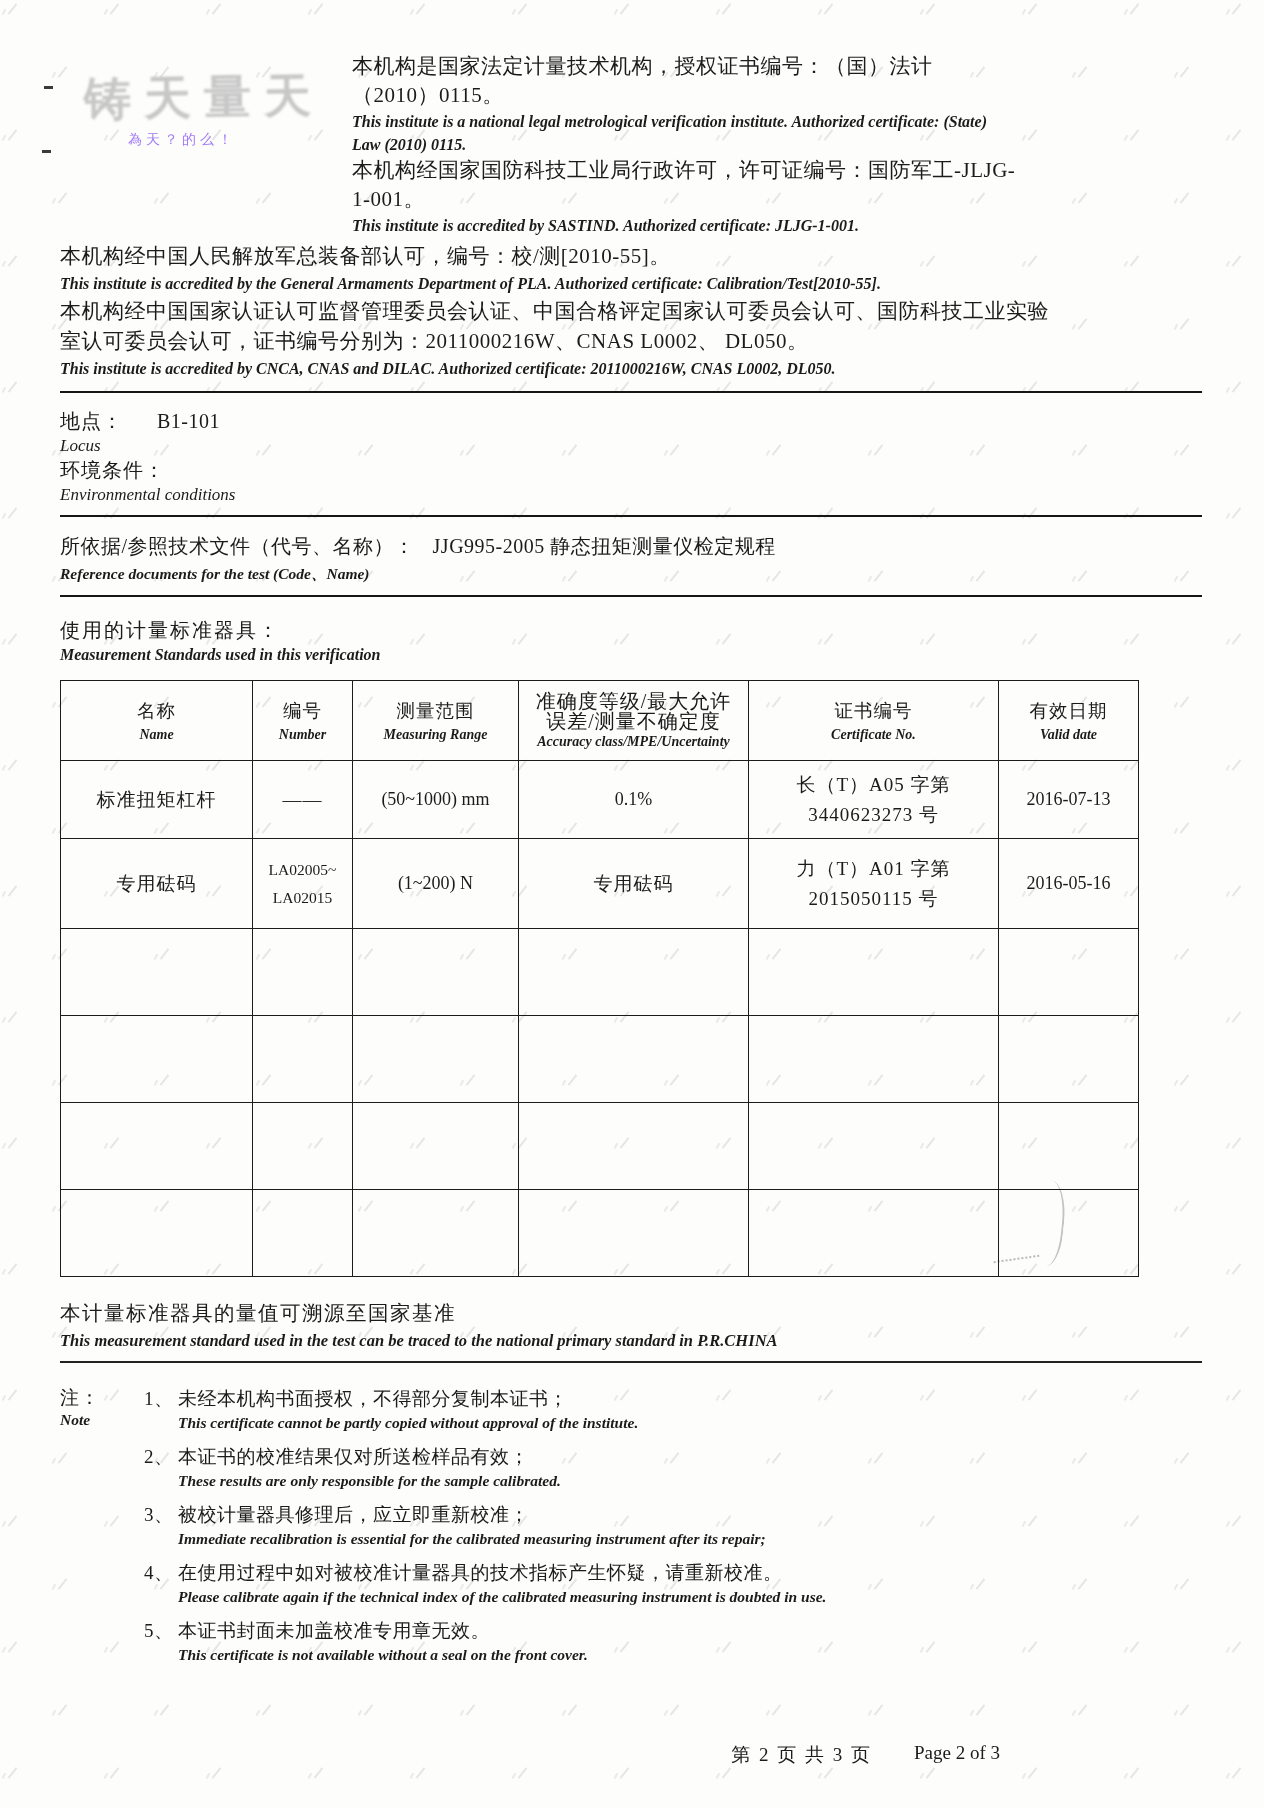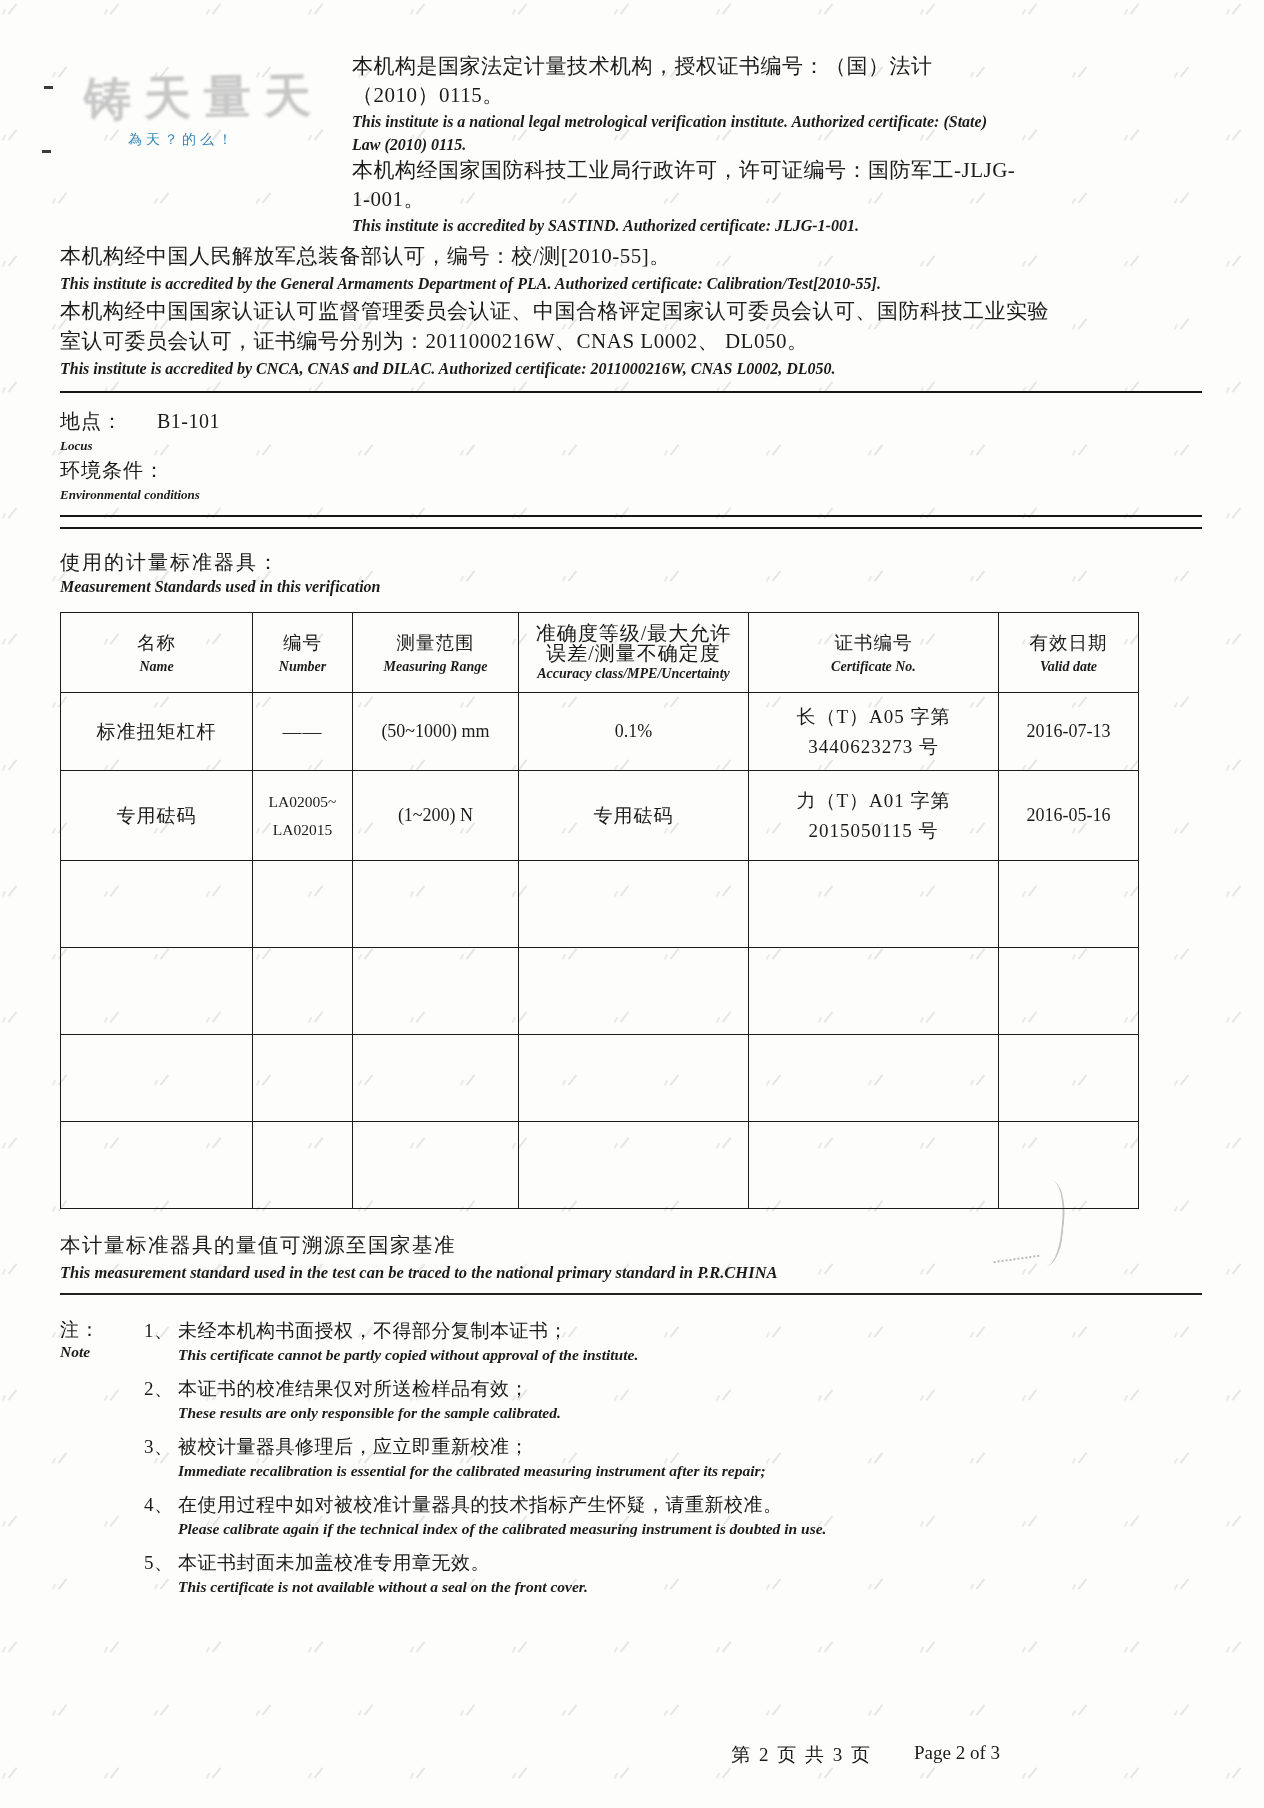--- a/index.html
+++ b/index.html
@@ -46,38 +46,38 @@
   
   .intro-row { display:flex; margin-top:18px; }
   .stamp-box { width:292px; position:relative; flex:none; }
   .stamp-main {
     font-size:47px; font-weight:700; letter-spacing:13px;
     color:#b5b5b5; filter:blur(1.2px); opacity:.75;
     margin-top:14px; margin-left:24px; white-space:nowrap;
     transform:rotate(-1deg);
   }
   .stamp-sub {
-    font-size:14px; color:#0369a1; filter:blur(.6px); opacity:.8;
+    font-size:14px; color:#8b5cf6; filter:blur(.6px); opacity:.8;
     margin-left:68px; margin-top:2px; letter-spacing:4px;
   }
   .intro-text { width:664px; }
   .zh-line   { font-size:21px; line-height:29px; letter-spacing:.5px; }
   .en-line   { font-size:16px;  line-height:23px; font-style:italic; font-weight:600; }
   .full-paras { margin-top:4px; width:1004px; }
   .full-paras .zh-line { line-height:30px; }
   .full-paras .en-line { line-height:25px; }
 
   .rule  { border:none; border-top:2.5px solid #161616; margin:10px 0 0 0; width:1142px; }
   .rule-thin { border:none; border-top:2px solid #222; margin:10px 0 0 0; width:1142px; }
 
   
   .locus-block { margin-top:14px; }
   .pair-zh { font-size:20px; line-height:28px; letter-spacing:1px; }
   .pair-zh .val { margin-left:34px; letter-spacing:.5px; }
-  .pair-en { font-size:13px; line-height:21px; font-style:italic; font-weight:700; }
+  .pair-en { font-size:17px; line-height:21px; font-style:italic; font-weight:400; }
   .env-row { display:flex; margin-top:12px; padding-left:170px; }
   .env-item { margin-right:56px; }
   .env-item.w1 { width:240px; }
   .env-item.w2 { width:270px; }
   .env-zh { font-size:20px; letter-spacing:1px; }
   .env-zh .val { margin-left:18px; letter-spacing:0; }
   .env-en { font-size:15.5px; font-style:italic; font-weight:700; line-height:22px; }
 
   
   .ref-block { margin-top:16px; }
@@ -557,20 +557,26 @@
         <span>地点：</span><span class="val">B1-101</span>
       </div>
       <div class="pair-en">Locus</div>
       <div class="pair-zh">环境条件：</div>
       <div class="pair-en">Environmental conditions</div>
 
     </div>
 
     <hr class="rule">
 
+    <div class="ref-block">
+      <div class="ref-zh">
+        <span>所依据/参照技术文件（代号、名称）：</span><span class="val">JJG995-2005 静态扭矩测量仪检定规程</span>
+      </div>
+      <div class="ref-en">Reference documents for the test (Code、Name)</div>
+    </div>
 
     <hr class="rule">
 
     <div class="std-head">
       <div class="std-zh">使用的计量标准器具：</div>
       <div class="std-en">Measurement Standards used in this verification</div>
     </div>
 
     <table class="std">
       <colgroup>

